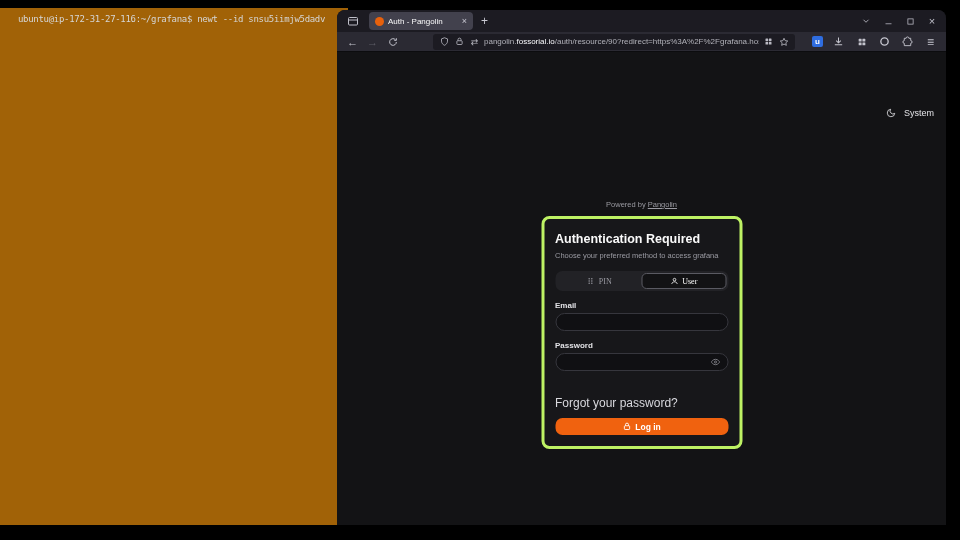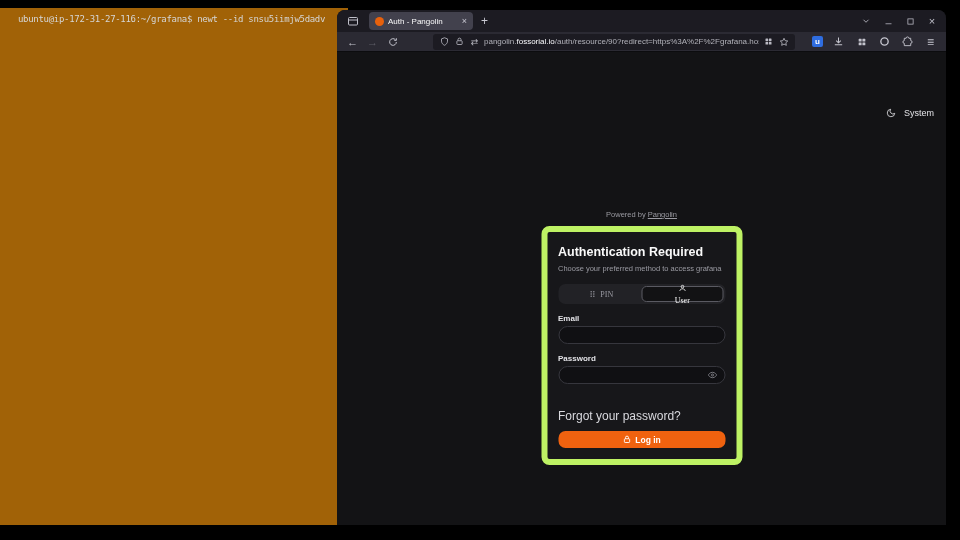--- a/index.html
+++ b/index.html
@@ -47,36 +47,36 @@
   .url-text .domain { color:#fbfbfe;text-align:right; }
   .tool-right { margin-left:auto; display:flex; align-items:center; gap:8px; }
   .ublock { width:11px; height:11px; border-radius:2px; background:#2f6de0;
     color:#fff; font-size:8px; font-weight:bold; display:flex; align-items:center;
     justify-content:center; }
 
   .content { flex:1; position:relative; background:#131315; }
   .theme-toggle { position:absolute; top:8px; right:12px; display:flex;
     align-items:center; gap:8px; color:#e2e2e6; font-size:9px;margin-top:48px; }
 
-  .auth-wrap { position:absolute; top:158px; left:50%; transform:translateX(-50%);
+  .auth-wrap { position:absolute; top:148px; left:50%; transform:translateX(-50%);
     width:201px; }
   .powered { text-align:center; font-size:7.5px; color:#9a9aa1; margin-bottom:7px; }
   .powered a { color:#9a9aa1; text-decoration:underline; }
 
-  .card { background:#17171a; border:6px solid #bef264; border-radius:8px;
+  .card { background:#17171a; border:3px solid #bef264; border-radius:8px;
     padding:11px; }
   .card-title { font-size:12.5px; font-weight:bold; color:#fafafa; margin:2px 0 5px; }
   .card-sub { font-size:7.5px; color:#9b9ba3; }
 
   .tabs { margin-top:11px; background:#222226; border-radius:7px; padding:2px;
     display:flex; height:20px; }
   .tabbtn { flex:1; display:flex; align-items:center; justify-content:center;
     gap:4px; font-size:8px; color:#9b9ba3; border-radius:5px;
     border:1px solid transparent; background:transparent;font-family:Liberation Serif, serif; }
-  .tabbtn.active { background:#121214; border-color:#5a5a62; color:#fff;flex-direction:column; }
+  .tabbtn.active { background:#121214; border-color:#5a5a62; color:#fff; }
 
   .fld-label { margin-top:10px; font-size:8px; font-weight:bold; color:#e2e2e6;
     display:block; }
   .fld { margin-top:3px; height:18px; width:100%; background:#101013;
     border:1px solid #36363d; border-radius:9px; display:flex; align-items:center;
     padding:0 7px; gap:4px; }
   .fld input { flex:1; min-width:0; background:transparent; border:none; outline:none;
     color:#fff; font-size:8px; font-family:"Liberation Sans", sans-serif; }
   .eye { color:#8a8a92; display:flex; }
 

